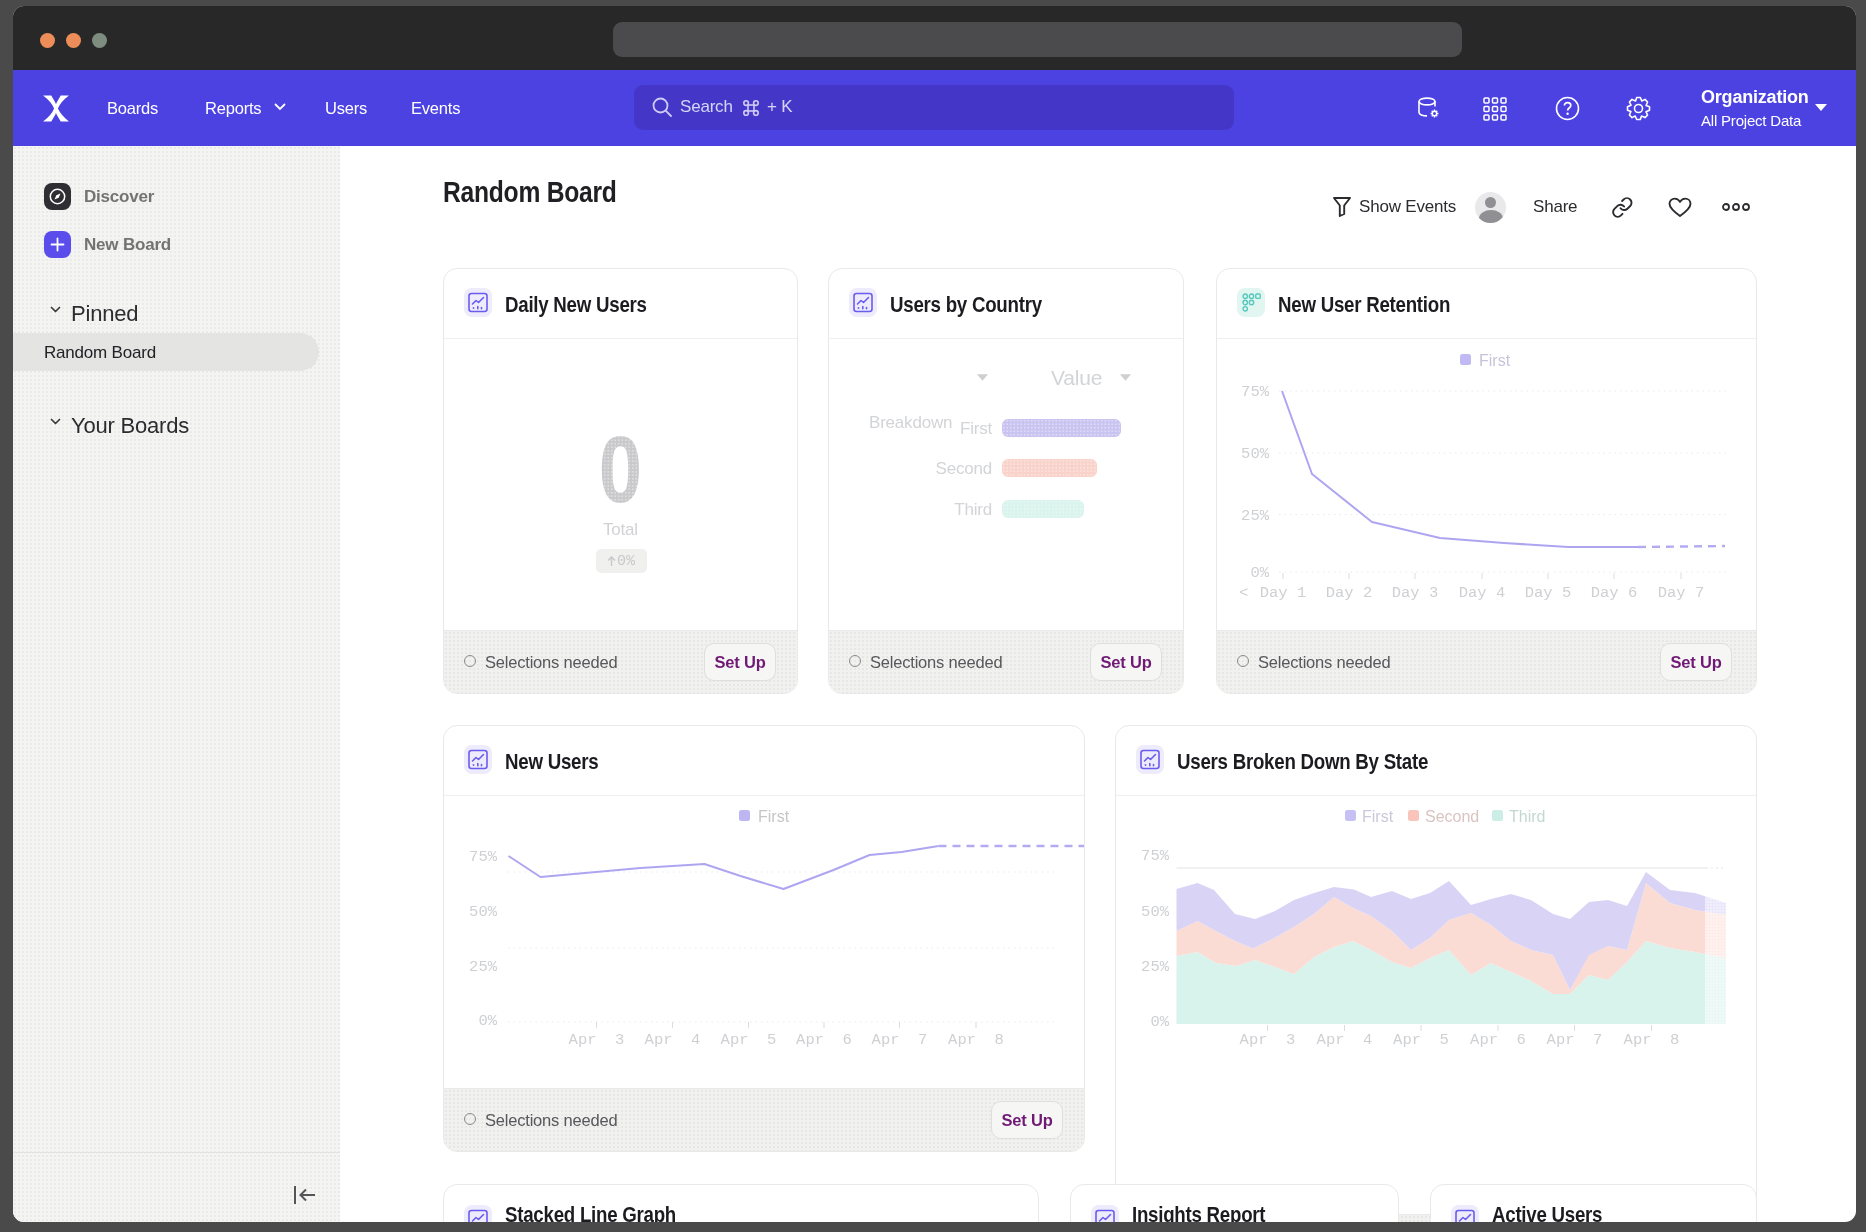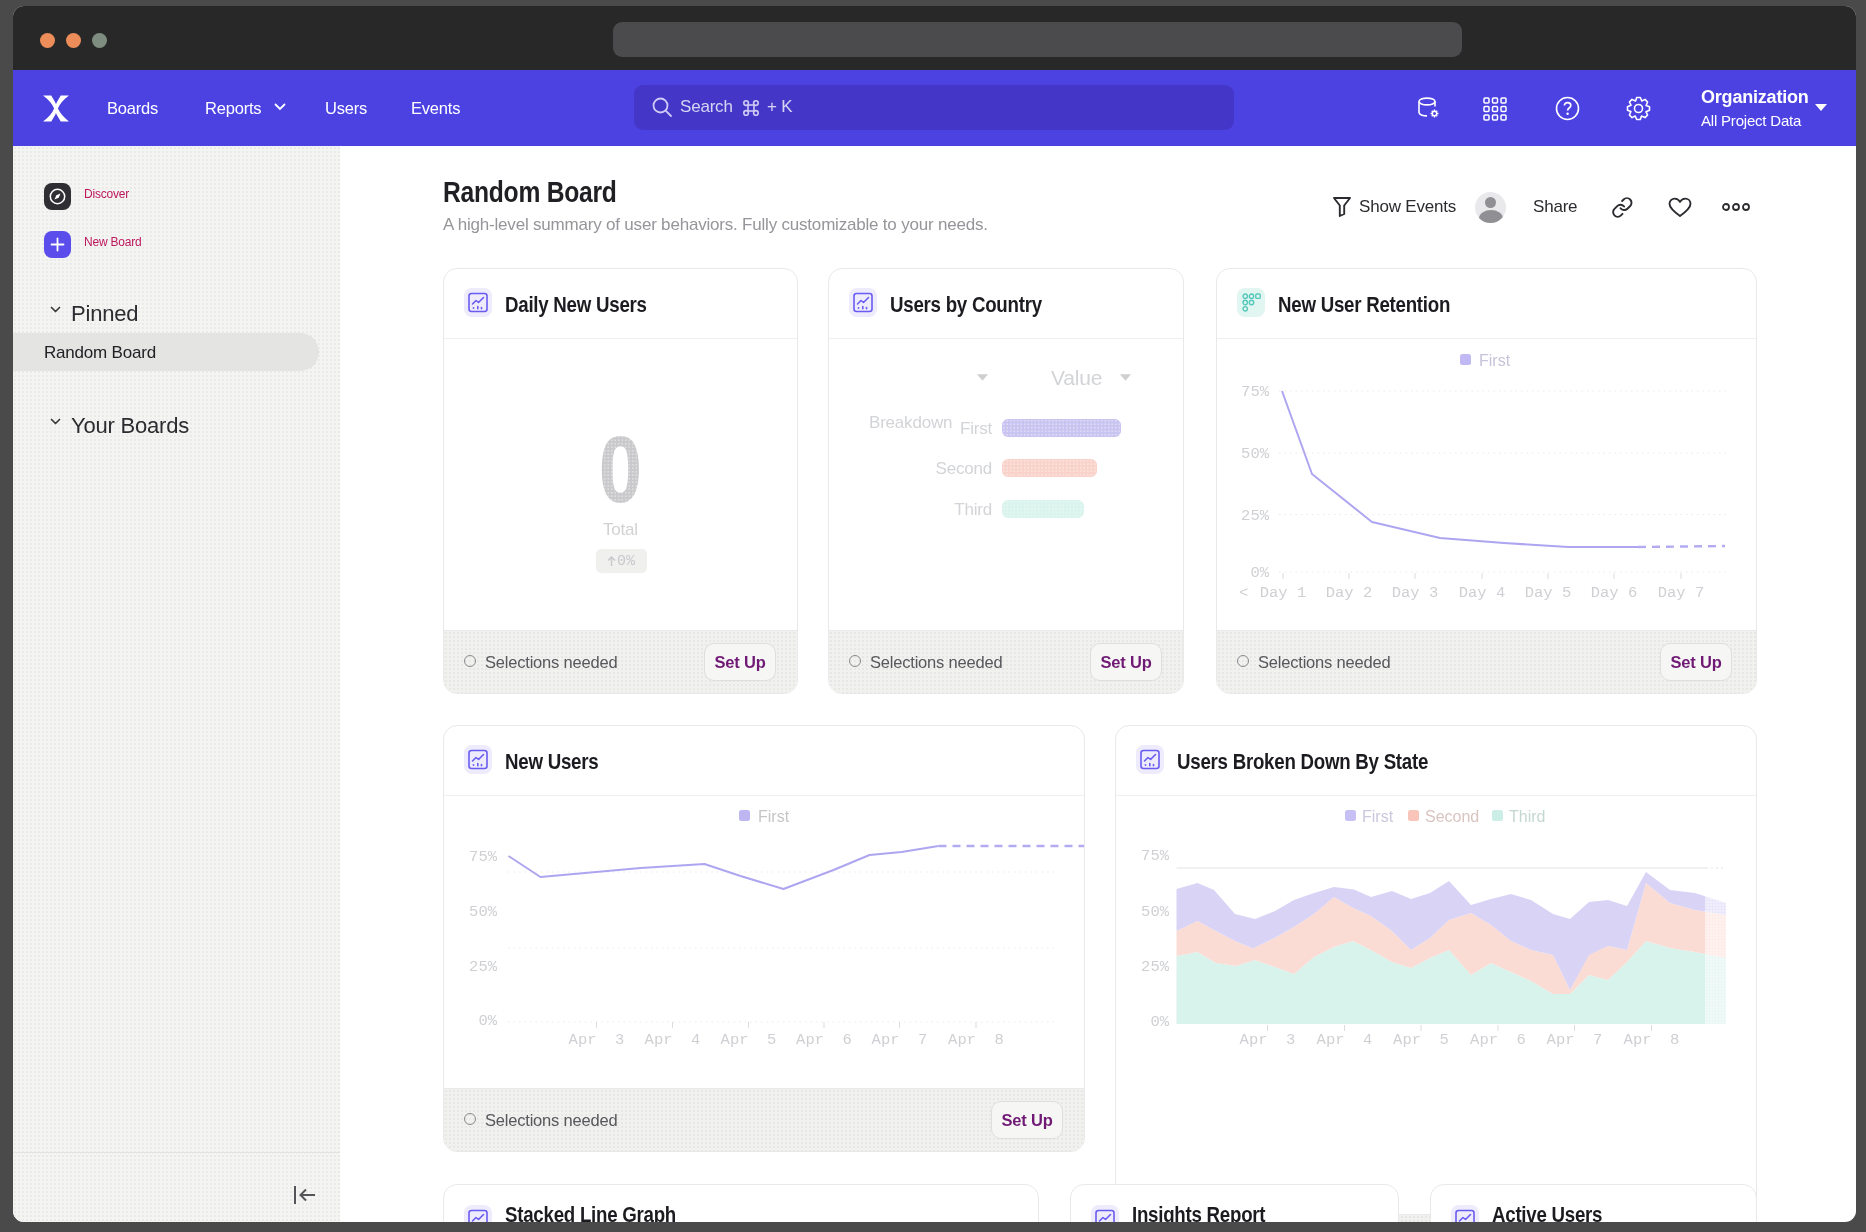--- a/index.html
+++ b/index.html
@@ -14,21 +14,21 @@
   #urlbar{position:absolute;left:613px;top:22px;width:849px;height:35px;border-radius:9px;background:#4b4b4e;}
   
   #nav{position:absolute;left:13px;top:70px;width:1843px;height:76px;background:#4c42e2;}
   .navitem{position:absolute;top:28px;height:20px;line-height:20px;color:#fff;font-size:16.5px;font-weight:500;letter-spacing:-0.2px;}
   #search{position:absolute;left:634px;top:85px;width:600px;height:45px;border-radius:9px;background:#4437c7;}
   #searchtxt{position:absolute;left:46px;top:12px;color:rgba(255,255,255,0.78);font-size:17px;letter-spacing:-0.2px;}
   
   #sidebar{position:absolute;left:13px;top:146px;width:327px;height:1076px;background:#f4f4f3;
     background-image:radial-gradient(circle,#eaeae8 0.8px,transparent 1px);background-size:4px 4px;}
   .sideicon{position:absolute;left:44px;width:27px;height:27px;border-radius:8px;}
-  .sidetxt{position:absolute;left:84px;font-size:12px;color:#be185d;font-weight:400;letter-spacing:-0.2px;}
+  .sidetxt{position:absolute;left:84px;font-size:17px;color:#737373;font-weight:700;letter-spacing:-0.2px;}
   .secthead{position:absolute;left:71px;font-size:22px;color:#2c2c30;font-weight:500;letter-spacing:-0.2px;}
   .chev{position:absolute;left:49px;width:13px;height:13px;}
   #pill{position:absolute;left:13px;top:333px;width:306px;height:38px;background:#e4e4e3;border-radius:0 19px 19px 0;}
   .card{position:absolute;background:#fff;border:1px solid #e9e9eb;border-radius:14px;box-sizing:border-box;overflow:hidden;}
   .chead{position:absolute;left:0;top:0;right:0;height:69px;border-bottom:1px solid #efeff1;}
   .cicon{position:absolute;left:20px;top:19px;width:28px;height:29px;border-radius:8px;background:#edebfc;}
   .ctitle{position:absolute;left:61px;top:23px;font-size:22px;font-weight:700;color:#1b1b20;letter-spacing:-0.3px;transform:scaleX(0.85);transform-origin:left center;white-space:nowrap;}
   .cbody{position:absolute;left:0;top:70px;right:0;background:#fff;}
   .texw{position:absolute;background-image:radial-gradient(circle,rgba(255,255,255,0.38) 0.7px,transparent 0.9px);background-size:3.5px 3.5px;}
   .cfoot{position:absolute;left:0;right:0;bottom:0;height:62px;background:#f1f1ef;border-top:1px solid #e9e9e9;
@@ -142,21 +142,20 @@
           <path d="M2.5 4.5 L6.5 8.5 L10.5 4.5" stroke="#3a3a3e" stroke-width="1.7" fill="none" stroke-linecap="round" stroke-linejoin="round"></path>
         </svg>
       <div class="secthead" style="top:413px;">Your Boards</div>
       <div class="abs" style="left:13px;top:1152px;width:327px;height:1px;background:#e2e2e1;"></div>
       <svg class="abs" style="left:293px;top:1184px;" width="24" height="22" viewBox="0 0 24 22">
         <path d="M2 2 V20" stroke="#555559" stroke-width="2"></path>
         <path d="M22 11 H8 M13 5.5 L7.5 11 L13 16.5" stroke="#555559" stroke-width="2" fill="none"></path>
       </svg>
 
       <div class="abs" style="left:443px;top:176px;font-size:29px;font-weight:700;color:#202024;letter-spacing:-0.3px;transform:scaleX(0.85);transform-origin:left top;white-space:nowrap;">Random Board</div>
-      <div class="abs" style="left:443px;top:215px;font-size:17px;color:#95959a;letter-spacing:-0.2px;">A high-level summary of user behaviors. Fully customizable to your needs.</div>
 
       <svg class="abs" style="left:1332px;top:196px;" width="20" height="22" viewBox="0 0 20 22">
         <path d="M2 2 H18 L12.2 9.5 V18 L7.8 20 V9.5 Z" stroke="#2c2c30" stroke-width="1.9" fill="none" stroke-linejoin="round"></path>
       </svg>
       <div class="abs" style="left:1359px;top:197px;font-size:17px;font-weight:500;color:#2c2c30;letter-spacing:-0.2px;">Show Events</div>
       <div class="abs" style="left:1475px;top:192px;width:31px;height:31px;border-radius:50%;background:#e9e9eb;overflow:hidden;">
         <div class="abs" style="left:10px;top:5px;width:11px;height:11px;border-radius:50%;background:#909094;"></div>
         <div class="abs" style="left:3.5px;top:18px;width:24px;height:17px;border-radius:50% 50% 0 0;background:#909094;"></div>
       </div>
       <div class="abs" style="left:1533px;top:197px;font-size:17px;font-weight:500;color:#2c2c30;letter-spacing:-0.2px;">Share</div>

